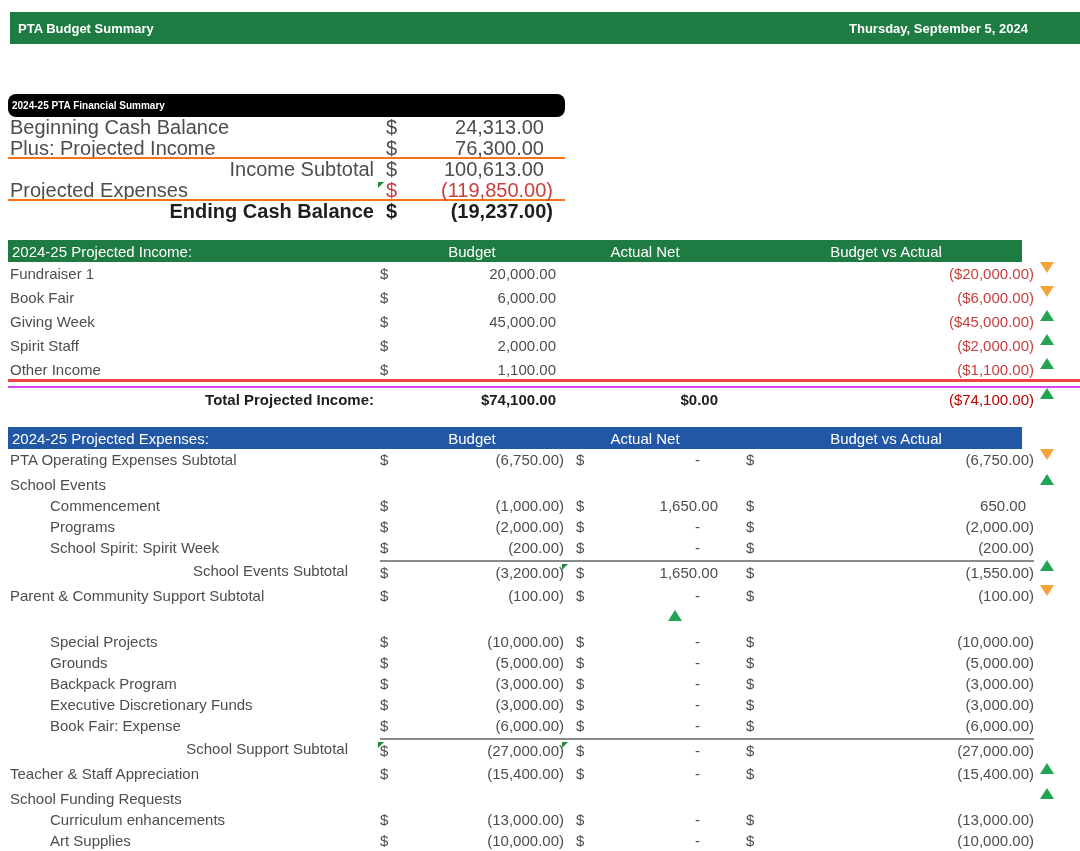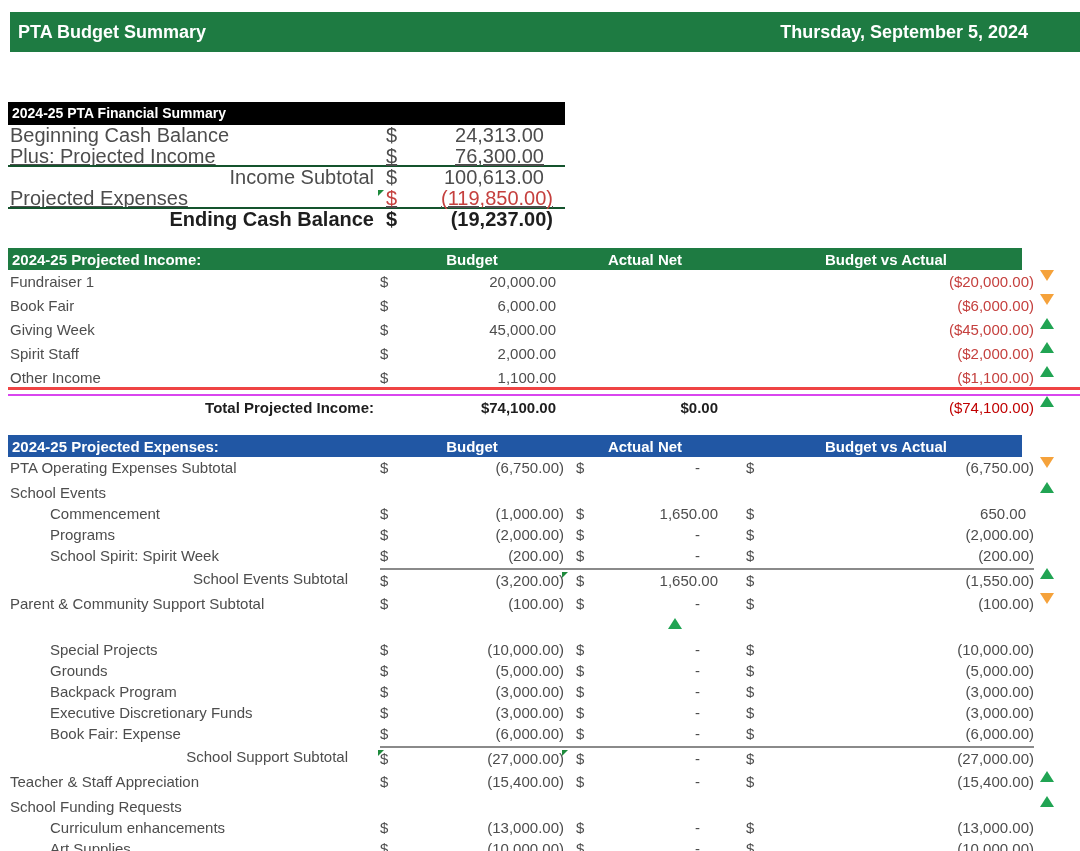--- a/index.html
+++ b/index.html
@@ -4,41 +4,41 @@
 <style>
   :root{
     --green:#1E7B42; --blue:#2157A4; --black:#000000;
     --neg:#C5403E; --negbold:#C00000;
     --up:#21A453; --down:#F5A23B;
     --txt:#4D4D4D; --bold-txt:#1E1E1E;
   }
   *{box-sizing:border-box;margin:0;padding:0;}
   html,body{width:1080px;height:851px;overflow:hidden;background:#ffffff;
     font-family:"Liberation Sans","DejaVu Sans",sans-serif;color:var(--txt);}
-  .titlebar{margin:12px 0 0 10px;width:1070px;height:40px;background:var(--green);
+  .titlebar{margin:12px 0 0 10px;width:1070px;height:32px;background:var(--green);
     display:flex;align-items:center;justify-content:space-between;
-    padding:0 52px 0 8px;color:#fff;font-weight:bold;font-size:18px;gap:6px;}
+    padding:0 52px 0 8px;color:#fff;font-weight:bold;font-size:13px;gap:6px;}
   
   .sum{margin:50px 0 0 8px;width:557px;}
-  .sum-hdr{background:var(--black);color:#fff;font-weight:bold;font-size:14px;
-    height:23px;line-height:23px;padding-left:4px;}
+  .sum-hdr{background:var(--black);color:#fff;font-weight:bold;font-size:10px;
+    height:23px;line-height:23px;padding-left:4px;border-radius:8px;}
   .srow{display:flex;height:21px;line-height:21px;font-size:20px;}
   .srow .lbl{width:372px;padding-left:2px;white-space:nowrap;overflow:hidden;}
   .srow .cur{width:26px;padding-left:6px;position:relative;}
   .srow .val{width:159px;text-align:right;padding-right:12px;}
   .srow .val.plain{padding-right:21px;}
-  .srow.rule-below{border-bottom:2px solid #14532d;text-decoration:underline;}
+  .srow.rule-below{border-bottom:2px solid #f97316;}
   .ralign{text-align:right;padding-right:6px !important;}
   .boldrow,.boldrow .lbl,.boldrow .cur,.boldrow .val{font-weight:bold;color:var(--bold-txt);}
   .red{color:var(--neg);}
   .redbold{color:var(--negbold);font-weight:normal;}
   
   .sec{margin-left:8px;}
   .sec-hdr{width:1014px;height:22px;display:flex;align-items:center;
-    color:#fff;font-weight:bold;font-size:15px;}
+    color:#fff;font-weight:normal;font-size:15px;}
   .sec-hdr.green{background:var(--green);} .sec-hdr.blue{background:var(--blue);}
   .hb-label{width:372px;padding-left:4px;}
   .hb1{width:184px;text-align:center;}
   .hb2{width:162px;text-align:center;}
   .hb3{width:296px;text-align:center;text-indent:24px;}
   .row{display:flex;font-size:15px;align-items:flex-start;}
   .inc-rows .row{height:24px;line-height:24px;}
   .exp-rows .row{height:21px;line-height:21px;}
   .row .lbl{width:372px;padding-left:2px;white-space:nowrap;overflow:hidden;}
   .row .lbl.ind{padding-left:42px;}

